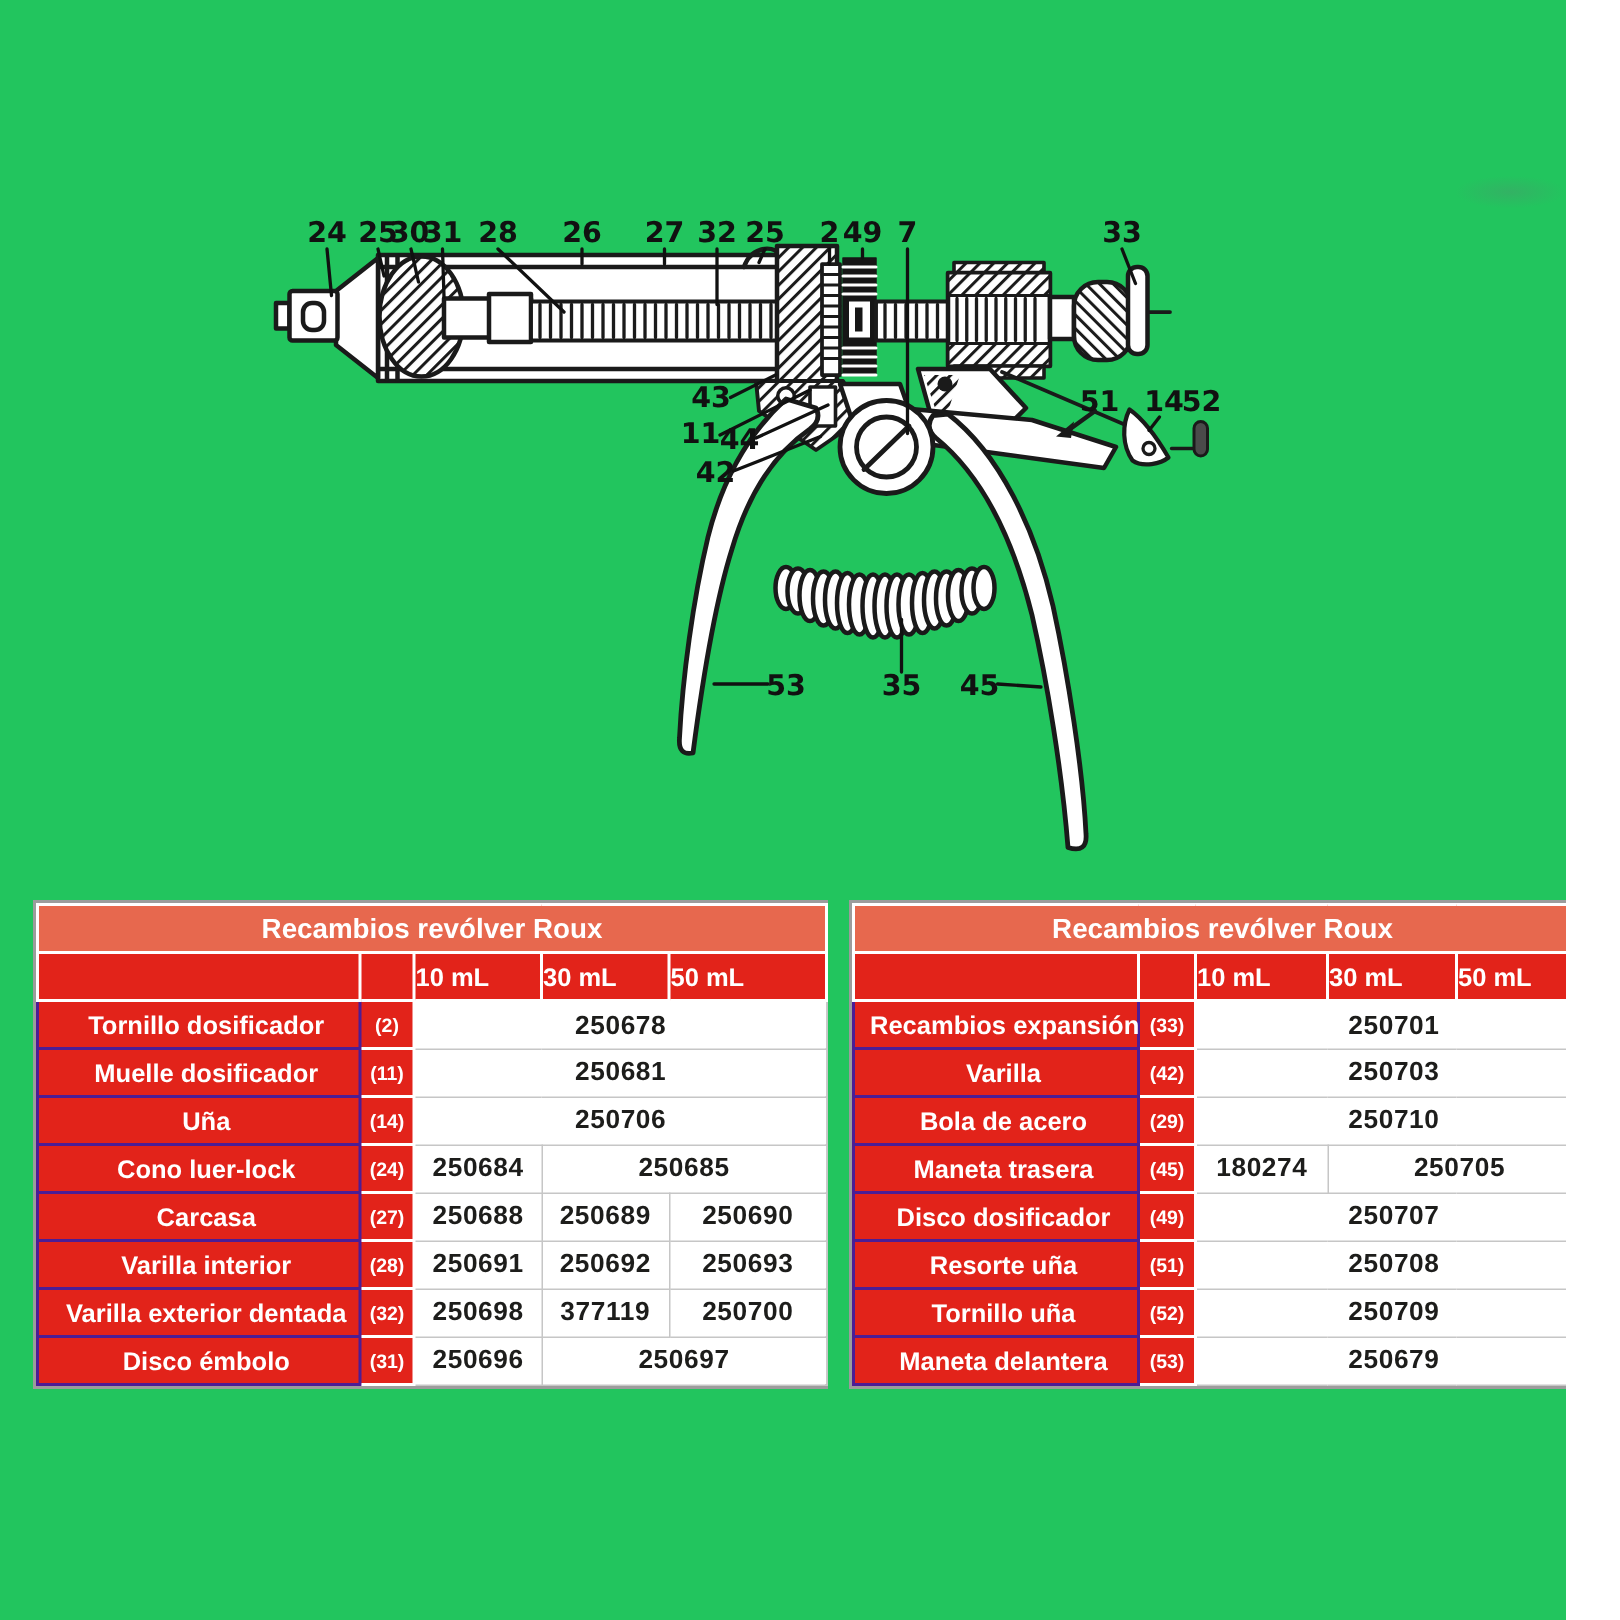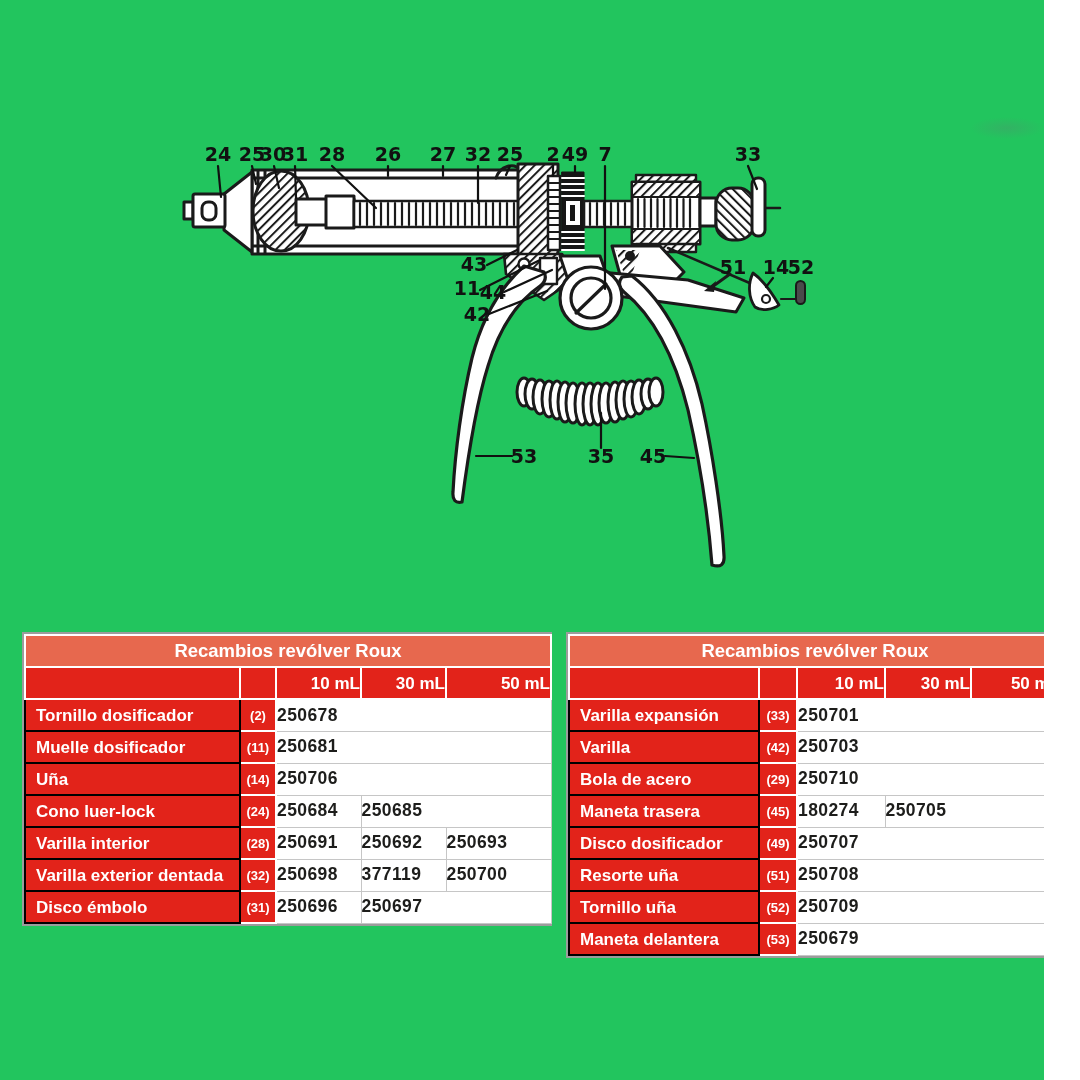--- a/index.html
+++ b/index.html
@@ -4,33 +4,33 @@
 <style>
   html,body{margin:0;padding:0;background:#ffffff;}
   .canvas{position:relative;width:1044px;height:1080px;background:#22c55e;overflow:hidden;
           font-family:"Liberation Sans",sans-serif;}
   .corner-smudge{position:absolute;top:117px;right:0;width:74px;height:22px;border-radius:50%;
           background:radial-gradient(closest-side,rgba(110,110,120,.22),rgba(110,110,120,0));}
   svg text{user-select:none;}
   .callout-num{font:700 19px "DejaVu Sans",sans-serif;fill:#111;text-anchor:middle;}
   .leader{stroke:#111;stroke-width:2.2;fill:none;}
 
-  .tblwrap{position:absolute;top:632px;border:2px solid #9c9c9c;background:#fff;}
+  .tblwrap{position:absolute;top:600px;border:2px solid #9c9c9c;background:#fff;}
   .tblwrap table{border-collapse:collapse;width:100%;table-layout:fixed;}
   .tblwrap th,.tblwrap td{height:30px;padding:0;overflow:visible;}
   th.title{background:var(--salmon);color:#fff;font:700 18.5px/1 "Liberation Sans",sans-serif;
            text-align:center;border:2px solid #fff;}
   th.blank,th.size{background:var(--red);border:2px solid #fff;}
-  th.size{color:#fff;font:700 17px/1 "Liberation Sans",sans-serif;text-align:right;}
+  th.size{color:#fff;font:700 17px/1 "Liberation Sans",sans-serif;text-align:left;}
   td.lbl{background:var(--red);color:#fff;font:700 17px/1 "Liberation Sans",sans-serif;
-         text-align:left;padding-left:10px;white-space:nowrap;border:2px solid #000000;margin-left:17px;}
+         text-align:center;padding-left:10px;white-space:nowrap;border:2px solid #4c1d95;margin-left:17px;}
   td.ref{background:var(--red);color:#fff;font:700 13px/1 "Liberation Sans",sans-serif;
          text-align:center;border:2px solid #fff;}
   td.val{background:#fff;color:#1d1d1b;font:700 17.5px/1 "Liberation Sans",sans-serif;
-         letter-spacing:.4px;border:1.6px solid #c6c6c6;}
+         text-align:center;letter-spacing:.4px;border:1.6px solid #c6c6c6;}
 </style>
 </head>
 <body>
 
 <div class="canvas">
 
   <div class="corner-smudge"></div>
 
   <svg width="1080" height="600" viewBox="0 0 1080 600" style="position:absolute;left:0;top:0;" stroke-linejoin="round" stroke-linecap="round">
     <defs>
@@ -255,20 +255,27 @@
             <td class="ref">(14)</td>
             <td class="val" colspan="3">250706</td>
           </tr>
           <tr>
             <td class="lbl">Cono luer-lock</td>
             <td class="ref">(24)</td>
             <td class="val" colspan="1">250684</td>
             <td class="val" colspan="2">250685</td>
           </tr>
           <tr>
+            <td class="lbl">Carcasa</td>
+            <td class="ref">(27)</td>
+            <td class="val" colspan="1">250688</td>
+            <td class="val" colspan="1">250689</td>
+            <td class="val" colspan="1">250690</td>
+          </tr>
+          <tr>
             <td class="lbl">Varilla interior</td>
             <td class="ref">(28)</td>
             <td class="val" colspan="1">250691</td>
             <td class="val" colspan="1">250692</td>
             <td class="val" colspan="1">250693</td>
           </tr>
           <tr>
             <td class="lbl">Varilla exterior dentada</td>
             <td class="ref">(32)</td>
             <td class="val" colspan="1">250698</td>
@@ -301,21 +308,21 @@
         <tr>
           <th class="blank"></th>
           <th class="blank"></th>
           <th class="size">10 mL</th>
           <th class="size">30 mL</th>
           <th class="size">50 mL</th>
         </tr>
       </thead>
       <tbody>
           <tr>
-            <td class="lbl">Varilla expansión</td>
+            <td class="lbl">Recambios expansión</td>
             <td class="ref">(33)</td>
             <td class="val" colspan="3">250701</td>
           </tr>
           <tr>
             <td class="lbl">Varilla</td>
             <td class="ref">(42)</td>
             <td class="val" colspan="3">250703</td>
           </tr>
           <tr>
             <td class="lbl">Bola de acero</td>

